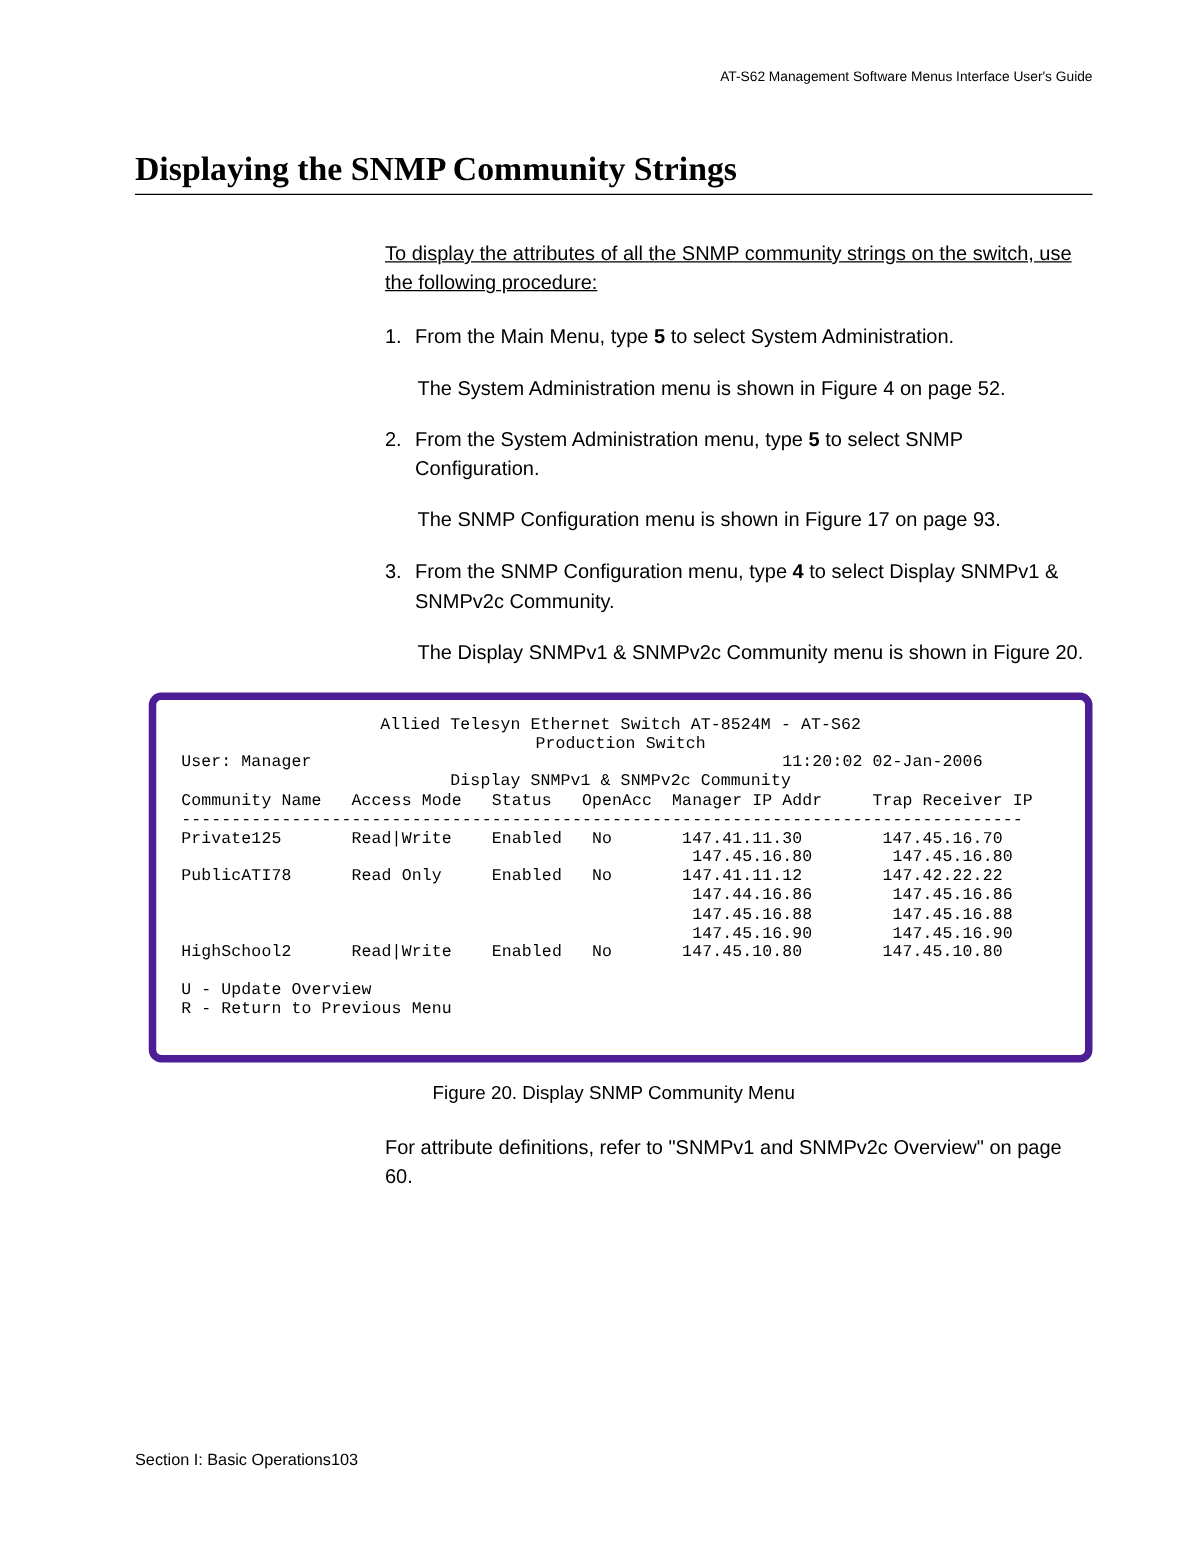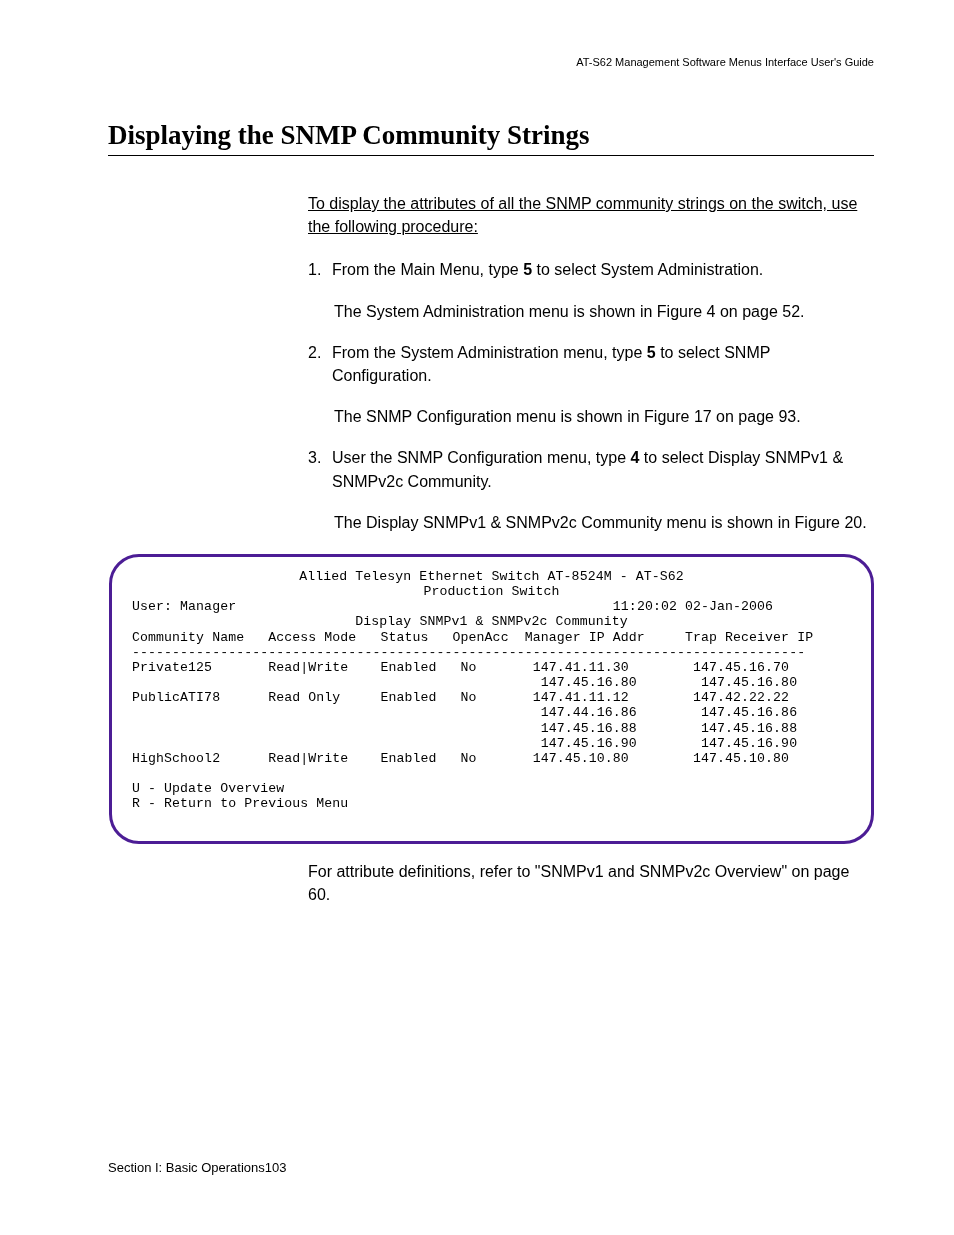--- a/index.html
+++ b/index.html
@@ -63,23 +63,23 @@
     }
     .step-followup {
       margin-left: 26px;
       margin-top: 18px;
       margin-bottom: 18px;
     }
     .bold {
       font-weight: bold;
     }
     .menu-frame {
-      margin: 20px 0 16px 1px;
-      border: 3px solid #4c1d95;
-      border-radius: 30px;
+      margin: 20px 0 16px 11px;
+      border: 6px solid #4c1d95;
+      border-radius: 10px;
       padding: 12px 20px 14px 20px;
       font-family: 'Courier New', Courier, monospace;
       font-size: 13.2px;
       line-height: 1.15;
       white-space: pre;
       overflow: hidden;
       letter-spacing: 0.1px;
     }
     .figure-caption {
       text-align: center;
@@ -116,30 +116,31 @@
     <ol class="step-list">
       <li class="step-item">
         <span class="step-number">1.</span><span class="step-body"><span>From the Main Menu, type </span><span class="bold">5</span><span> to select System Administration.</span></span>
         <div class="step-followup">The System Administration menu is shown in Figure 4 on page 52.</div>
       </li>
       <li class="step-item">
         <span class="step-number">2.</span><span class="step-body"><span>From the System Administration menu, type </span><span class="bold">5</span><span> to select SNMP Configuration.</span></span>
         <div class="step-followup">The SNMP Configuration menu is shown in Figure 17 on page 93.</div>
       </li>
       <li class="step-item">
-        <span class="step-number">3.</span><span class="step-body"><span>User the SNMP Configuration menu, type </span><span class="bold">4</span><span> to select Display SNMPv1 &amp; SNMPv2c Community.</span></span>
+        <span class="step-number">3.</span><span class="step-body"><span>From the SNMP Configuration menu, type </span><span class="bold">4</span><span> to select Display SNMPv1 &amp; SNMPv2c Community.</span></span>
         <div class="step-followup">The Display SNMPv1 &amp; SNMPv2c Community menu is shown in Figure 20.</div>
       </li>
     </ol>
   </div>
 
   <div class="menu-frame"><div style="text-align:center">Allied Telesyn Ethernet Switch AT-8524M - AT-S62</div><div style="text-align:center">Production Switch</div><div><span>User: Manager</span>                                               <span>11:20:02 02-Jan-2006</span></div><div style="text-align:center">Display SNMPv1 &amp; SNMPv2c Community</div><div>Community Name   Access Mode   Status   OpenAcc  Manager IP Addr     Trap Receiver IP</div><div>------------------------------------------------------------------------------------</div><div>Private125       Read|Write    Enabled   No       147.41.11.30        147.45.16.70</div><div>                                                   147.45.16.80        147.45.16.80</div><div>PublicATI78      Read Only     Enabled   No       147.41.11.12        147.42.22.22</div><div>                                                   147.44.16.86        147.45.16.86</div><div>                                                   147.45.16.88        147.45.16.88</div><div>                                                   147.45.16.90        147.45.16.90</div><div>HighSchool2      Read|Write    Enabled   No       147.45.10.80        147.45.10.80</div>
 <div>U - Update Overview</div><div>R - Return to Previous Menu</div>
 </div>
 
+  <div class="figure-caption">Figure 20. Display SNMP Community Menu</div>
 
   <div class="closing">For attribute definitions, refer to "SNMPv1 and SNMPv2c Overview" on page 60.</div>
 
   <div class="footer">
     <span>Section I: Basic Operations</span>
     <span>103</span>
   </div>
 </div>
 
 </body></html>

